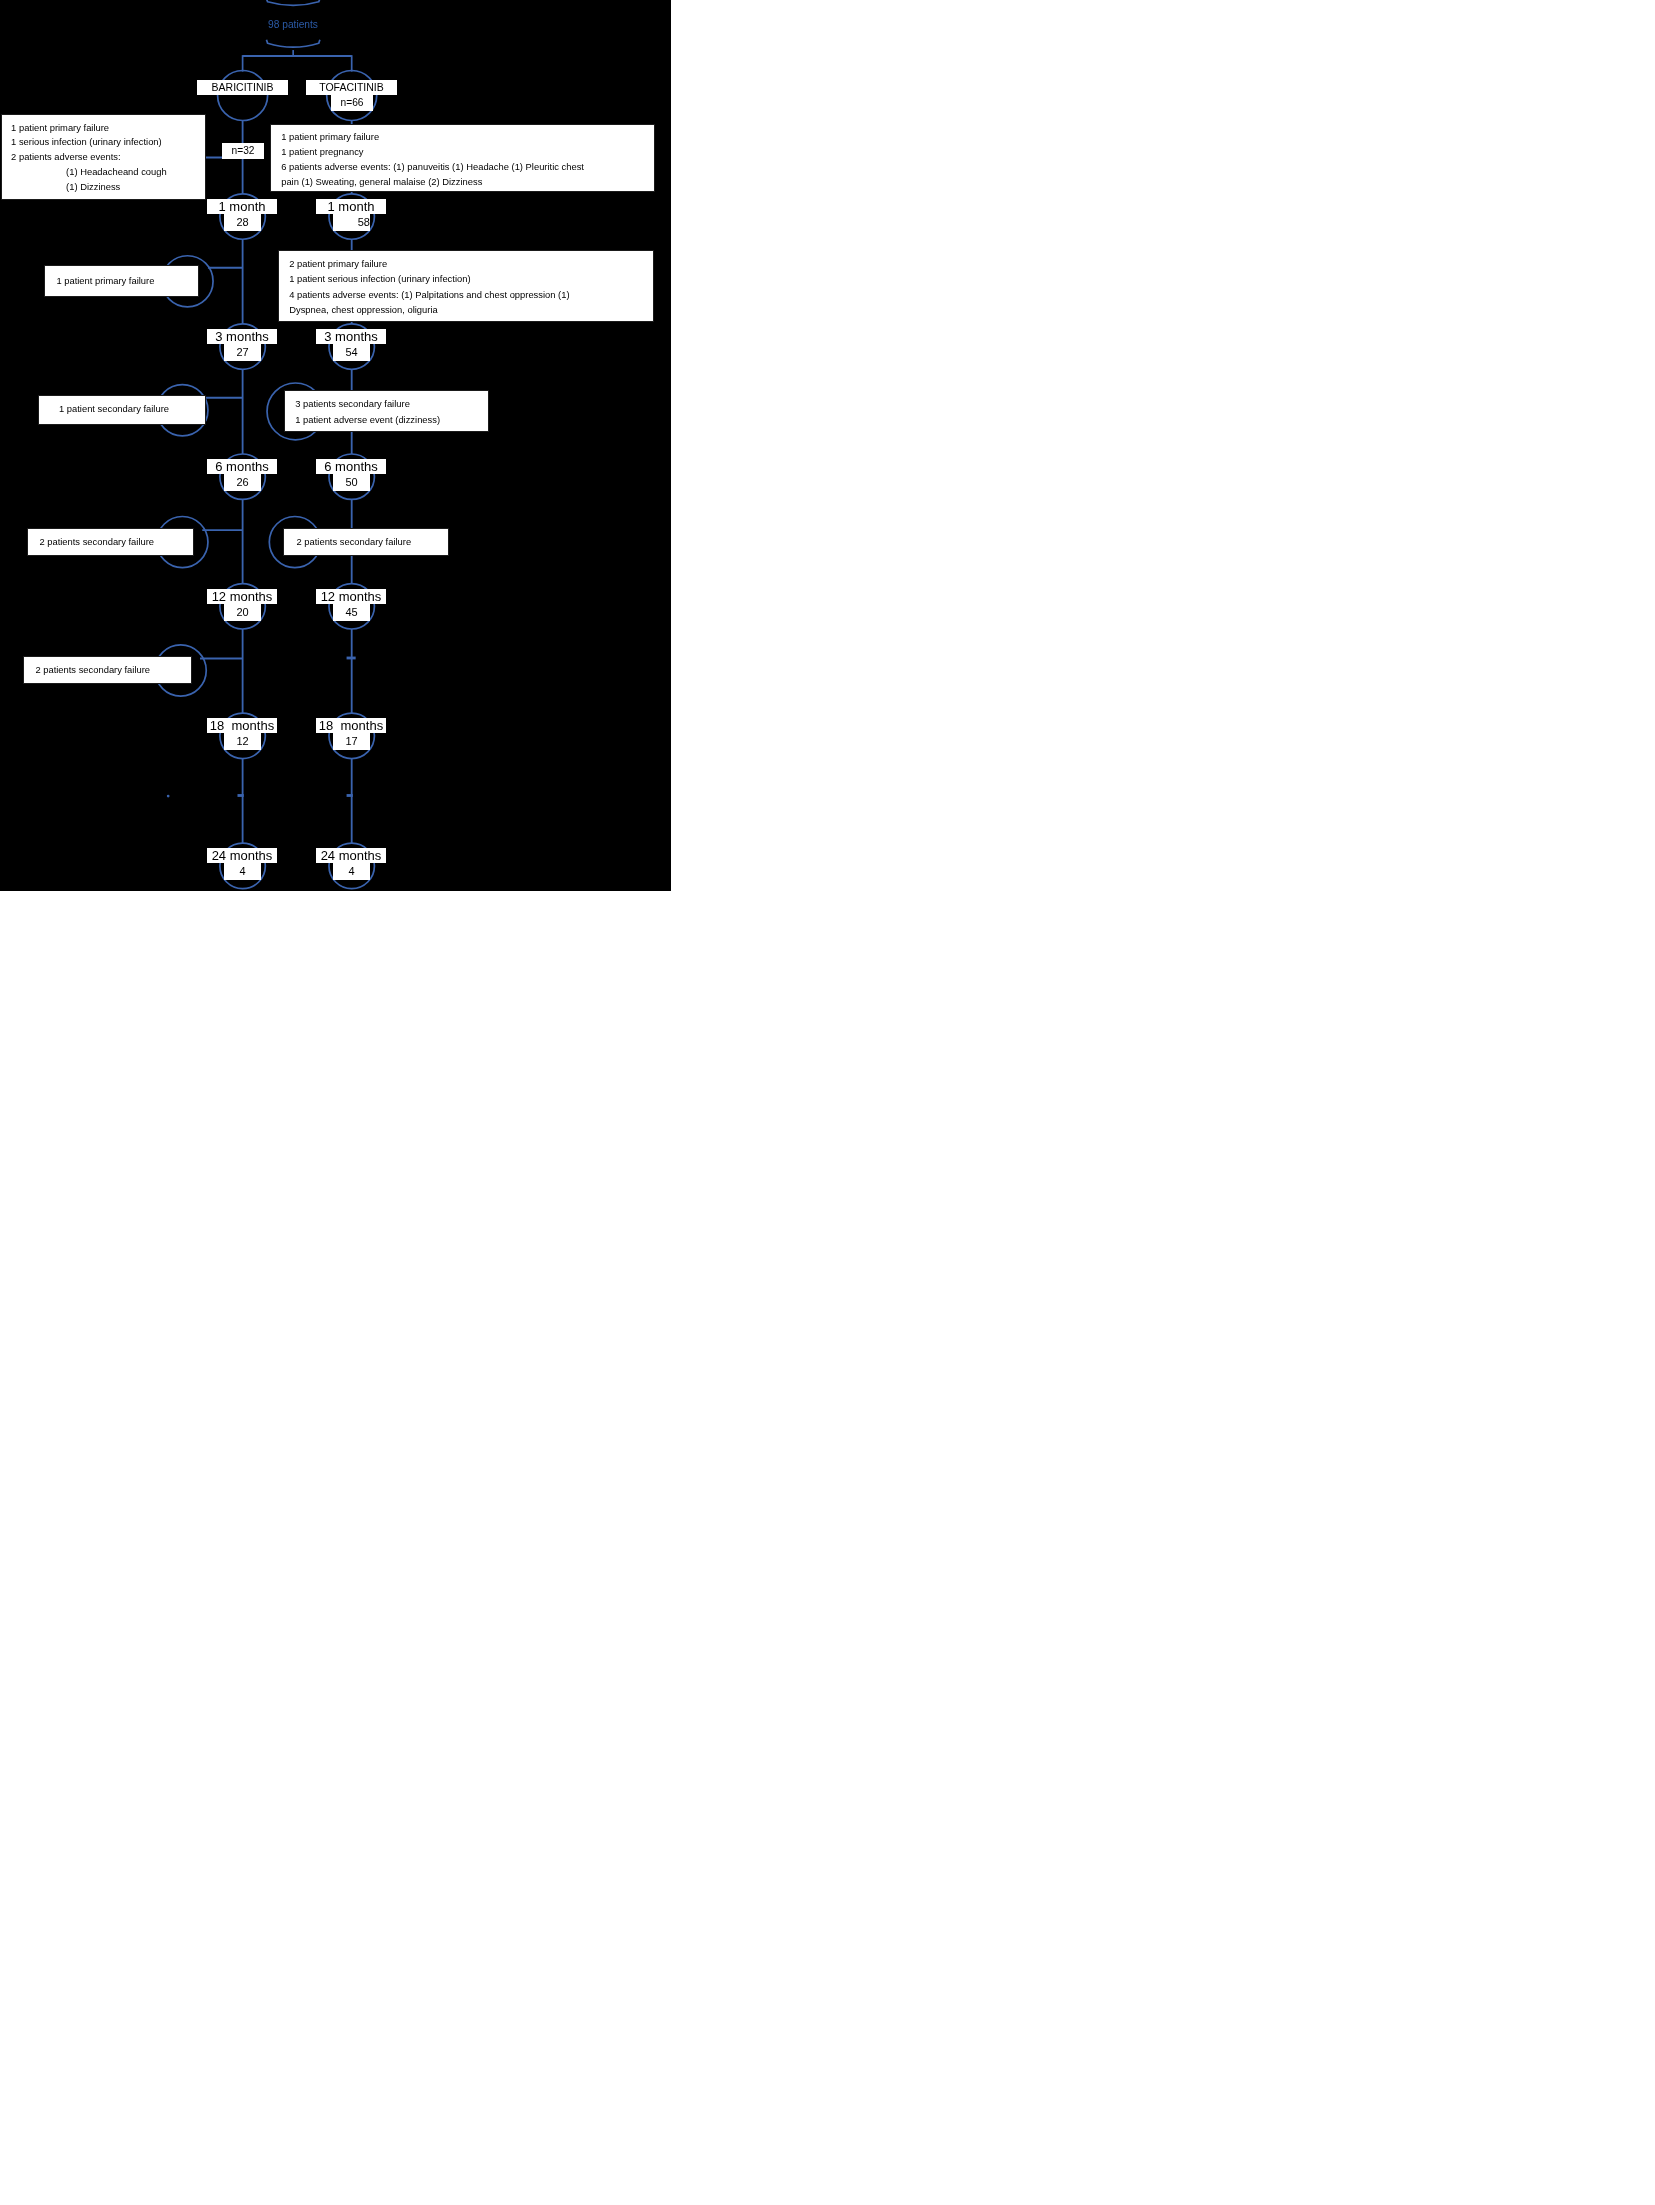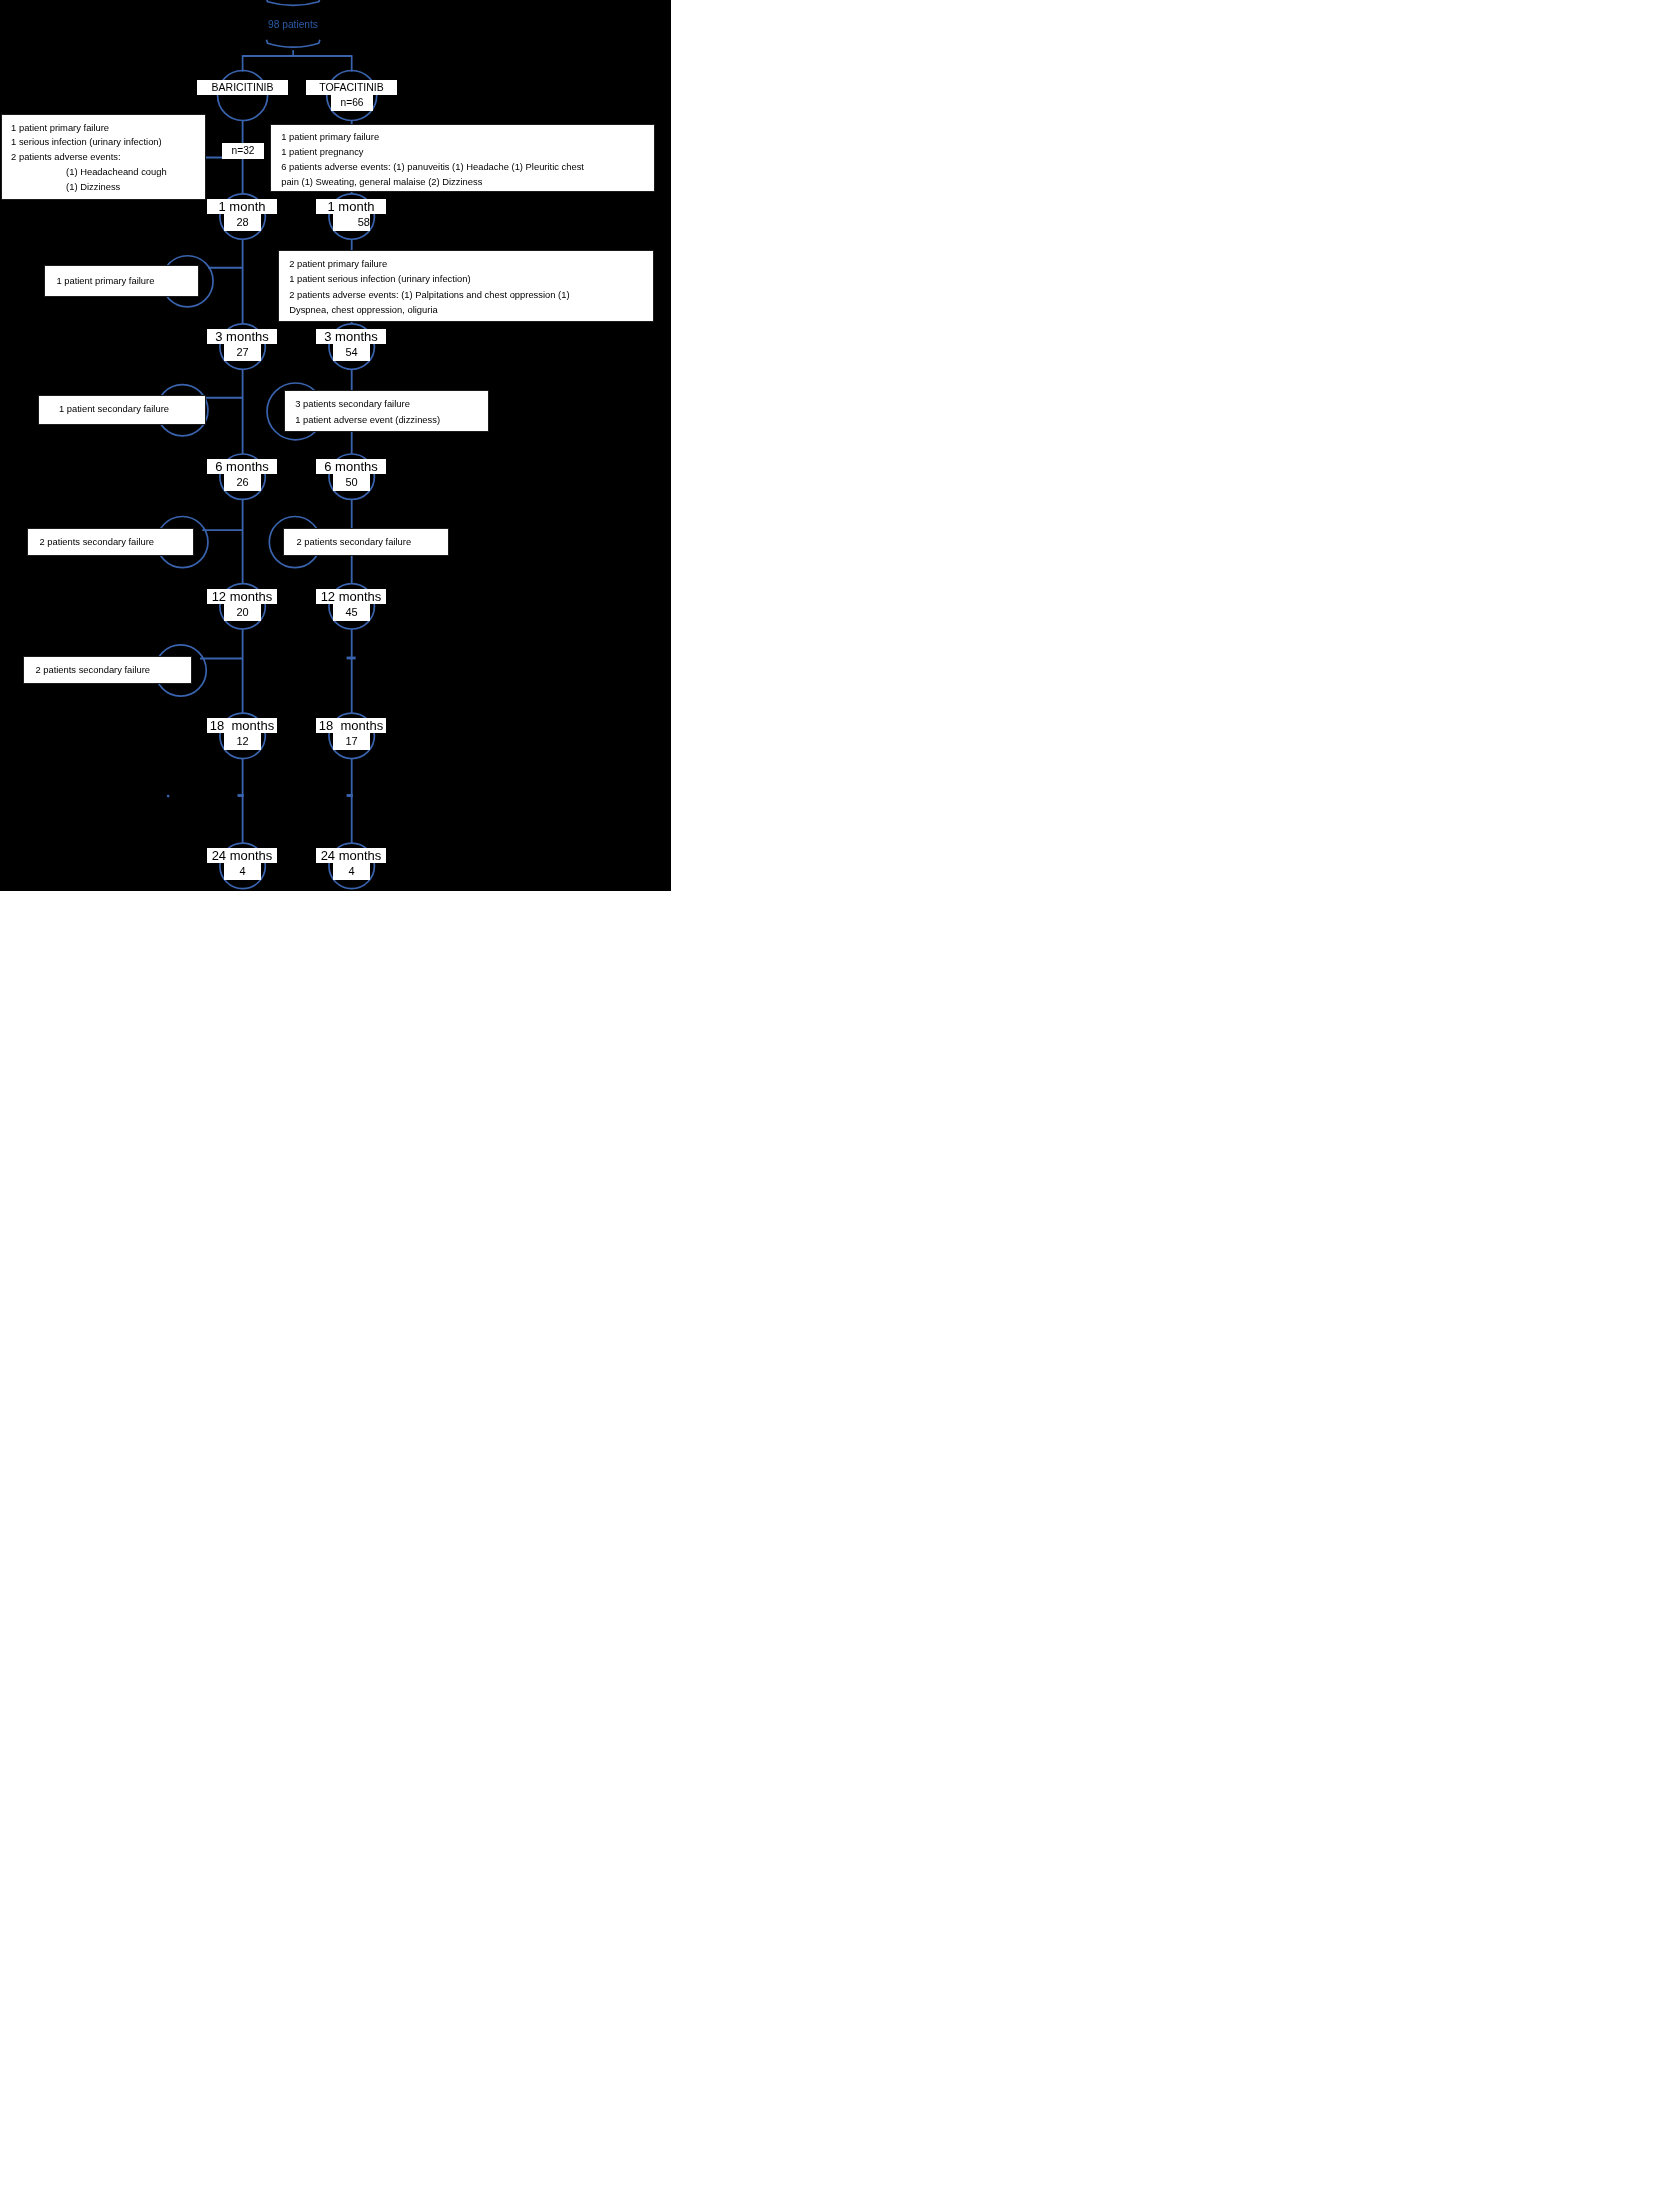--- a/index.html
+++ b/index.html
@@ -99,21 +99,21 @@
     <div class="line">pain (1) Sweating, general malaise (2) Dizziness</div>
   </div>
 
   <div class="box single" style="left:44px;top:265px;width:155px;height:32px;padding-left:11.4px;">
     <div class="line">1 patient primary failure</div>
   </div>
 
   <div class="box" style="left:278px;top:250px;width:376px;height:72px;padding:5.1px 10.2px;line-height:15.3px;">
     <div class="line">2 patient primary failure</div>
     <div class="line">1 patient serious infection (urinary infection)</div>
-    <div class="line">2 patients adverse events: (1) Palpitations and chest oppression (1)</div>
+    <div class="line">4 patients adverse events: (1) Palpitations and chest oppression (1)</div>
     <div class="line">Dyspnea, chest oppression, oliguria</div>
   </div>
 
   <div class="box single" style="left:38px;top:395px;width:168px;height:29.5px;padding-left:20px;">
     <div class="line">1 patient secondary failure</div>
   </div>
 
   <div class="box" style="left:284px;top:390px;width:205px;height:42px;padding:5.1px 10.2px;line-height:16px;">
     <div class="line">3 patients secondary failure</div>
     <div class="line">1 patient adverse event (dizziness)</div>

